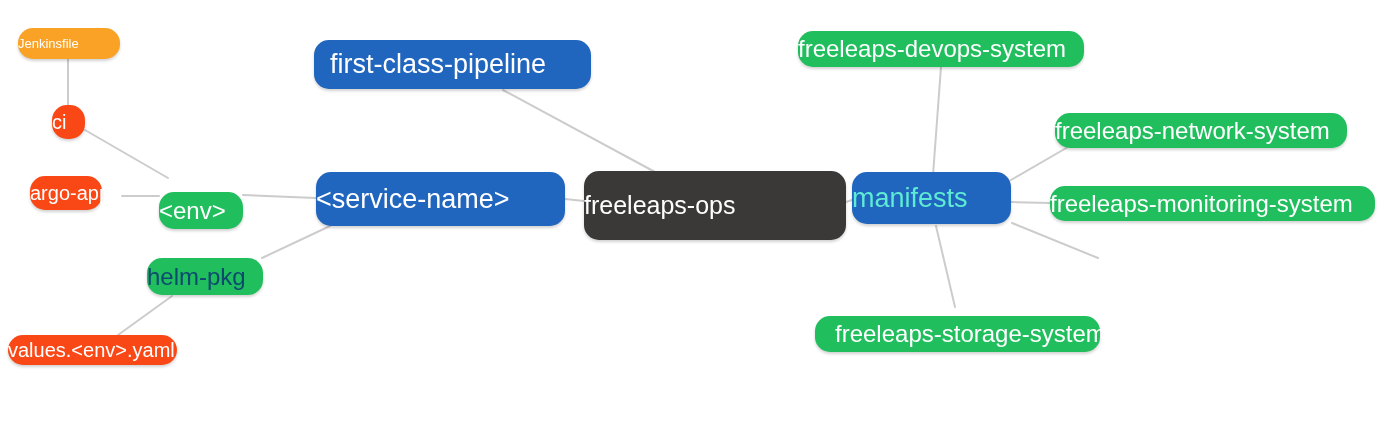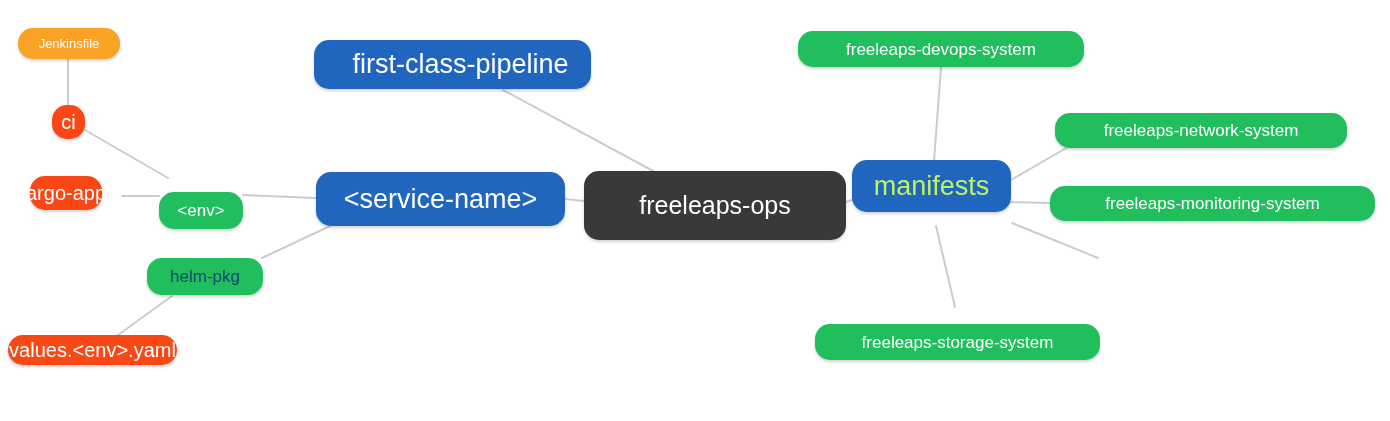--- a/index.html
+++ b/index.html
@@ -24,32 +24,32 @@
   #node-layer {
     position: absolute;
     left: 0; top: 0;
     width: 1390px;
     height: 421px;
   }
   .node {
     position: absolute;
     display: flex;
     align-items: center;
-    justify-content: center;
+    justify-content: flex-start;
     box-sizing: border-box;
     color: #ffffff;
     border-radius: 15px;
     box-shadow: 0 2px 3px rgba(0,0,0,0.18);
     white-space: nowrap;
     cursor: default;
     line-height: 1;
   }
   .lvl0 { font-size: 25px; }
   .lvl1 { font-size: 27px; }
-  .lvl2 { font-size: 17px; }
+  .lvl2 { font-size: 24px; }
   .lvl3 { font-size: 20px; }
   .lvl4 { font-size: 13px; }
 </style>
 </head>
 <body>
 
 <div id="canvas">
   <svg id="edge-layer" xmlns="http://www.w3.org/2000/svg" viewBox="0 0 1390 421">
       <line x1="68" y1="58" x2="68" y2="106" stroke="#CCCCCC" stroke-width="2" stroke-linecap="round"></line>
       <line x1="85" y1="130" x2="168" y2="178" stroke="#CCCCCC" stroke-width="2" stroke-linecap="round"></line>
@@ -87,29 +87,29 @@
       </div>
       <div class="node lvl1" style="left: 314px; top: 40px; width: 277px; height: 49px; background: rgb(32, 101, 190); color: rgb(255, 255, 255); padding-left: 16px;">
         <span>first-class-pipeline</span>
       </div>
       <div class="node lvl1" style="left: 316px; top: 172px; width: 249px; height: 54px; background: rgb(32, 101, 190); color: rgb(255, 255, 255);">
         <span>&lt;service-name&gt;</span>
       </div>
       <div class="node lvl0" style="left: 584px; top: 171px; width: 262px; height: 69px; background: rgb(59, 56, 56); color: rgb(255, 255, 255);">
         <span>freeleaps-ops</span>
       </div>
-      <div class="node lvl1" style="left: 852px; top: 160px; width: 159px; height: 52px; background: rgb(32, 101, 190); color: #bef264;">
+      <div class="node lvl1" style="left: 852px; top: 172px; width: 159px; height: 52px; background: rgb(32, 101, 190); color: #5eead4;">
         <span>manifests</span>
       </div>
       <div class="node lvl2" style="left: 798px; top: 31px; width: 286px; height: 36px; background: rgb(33, 190, 94); color: rgb(255, 255, 255);">
         <span>freeleaps-devops-system</span>
       </div>
       <div class="node lvl2" style="left: 1055px; top: 113px; width: 292px; height: 35px; background: rgb(33, 190, 94); color: rgb(255, 255, 255);">
         <span>freeleaps-network-system</span>
       </div>
       <div class="node lvl2" style="left: 1050px; top: 186px; width: 325px; height: 35px; background: rgb(33, 190, 94); color: rgb(255, 255, 255);">
         <span>freeleaps-monitoring-system</span>
       </div>
-      <div class="node lvl2" style="left: 815px; top: 324px; width: 285px; height: 36px; background: rgb(33, 190, 94); color: rgb(255, 255, 255);">
+      <div class="node lvl2" style="left: 815px; top: 316px; width: 285px; height: 36px; background: rgb(33, 190, 94); color: rgb(255, 255, 255); padding-left: 20px;">
         <span>freeleaps-storage-system</span>
       </div>
     </div>
 </div>
 
 </body></html>

